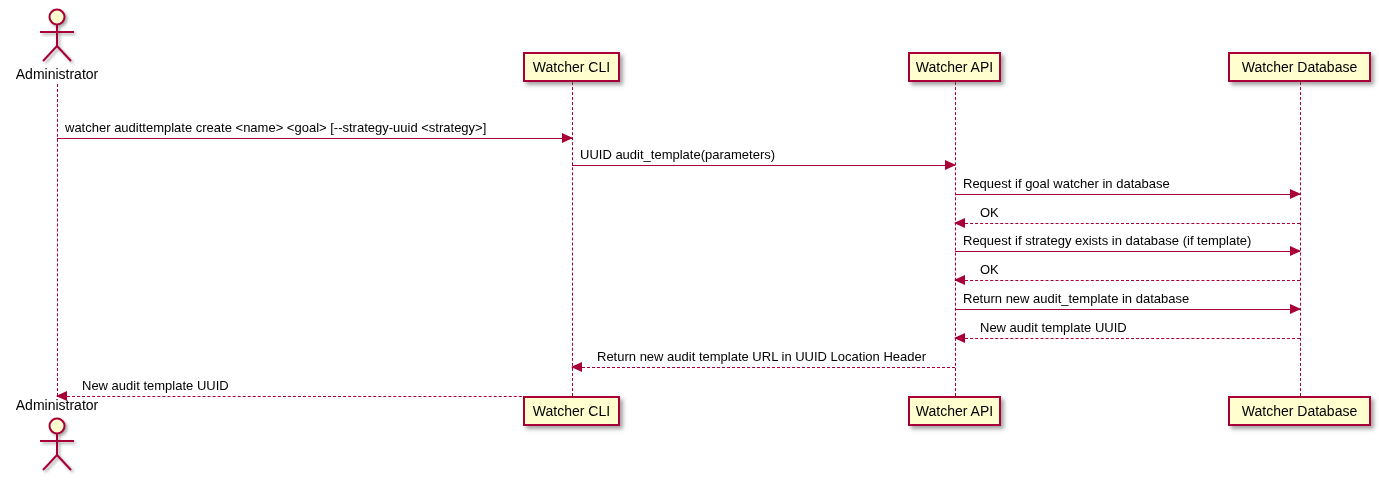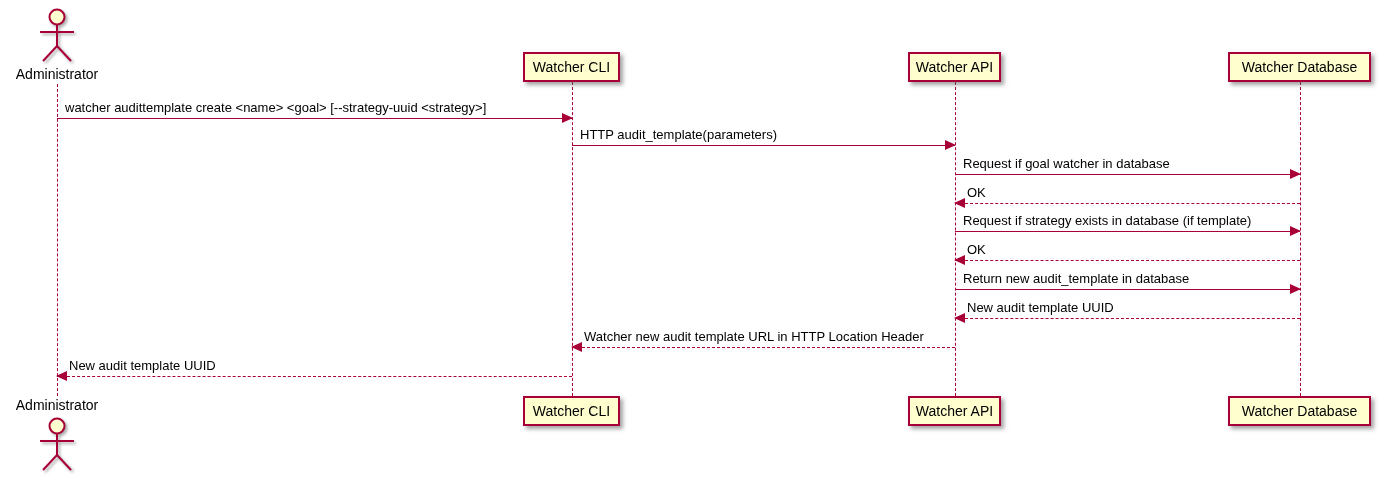--- a/index.html
+++ b/index.html
@@ -33,29 +33,29 @@
     font-size:14px;
     white-space:nowrap;
   }
   
   .actor-svg{position:absolute;filter:drop-shadow(2.5px 2.5px 1.5px rgba(120,120,120,0.65));}
   .actor-label{
     position:absolute;width:120px;text-align:center;
     font-size:14px;height:16px;line-height:16px;white-space:nowrap;
   }
   
-  .msg{position:absolute;}
+  .msg{position:absolute;margin-top:20px;}
   .msg .mlabel{
     display:block;
     font-size:13px;
     height:15px;line-height:15px;
     padding:0 0 3px 8px;
     white-space:nowrap;
   }
-  .msg.reply .mlabel{padding-left:12px;}
+  .msg.reply .mlabel{padding-left:25px;}
   .msg .line{position:relative;height:0;}
   .msg .line.solid{border-top:1px solid var(--stroke);}
   .msg .line.dashed{border-top:1px dashed var(--stroke);}
   .head{position:absolute;width:0;height:0;}
   .head.right{
     right:-1px;top:-6px;
     border-top:5px solid transparent;
     border-bottom:5px solid transparent;
     border-left:11px solid var(--stroke);
   }
@@ -103,21 +103,21 @@
   <div class="pbox" style="left:1228px;top:396px;width:139px;">Watcher Database</div>
 
   <div class="msg" style="left:57px;top:100px;width:515px;">
     <span class="mlabel">watcher audittemplate create &lt;name&gt; &lt;goal&gt; [--strategy-uuid &lt;strategy&gt;]</span>
     <div class="line solid">
       <span class="head right"></span>
     </div>
   </div>
 
   <div class="msg" style="left:572px;top:127px;width:383px;">
-    <span class="mlabel">HTTP audit_template(parameters)</span>
+    <span class="mlabel">UUID audit_template(parameters)</span>
     <div class="line solid">
       <span class="head right"></span>
     </div>
   </div>
 
   <div class="msg" style="left:955px;top:156px;width:345px;">
     <span class="mlabel">Request if goal watcher in database</span>
     <div class="line solid">
       <span class="head right"></span>
     </div>
@@ -152,21 +152,21 @@
   </div>
 
   <div class="msg reply" style="left:955px;top:300px;width:345px;">
     <span class="mlabel">New audit template UUID</span>
     <div class="line dashed">
       <span class="head left"></span>
     </div>
   </div>
 
   <div class="msg reply" style="left:572px;top:329px;width:383px;">
-    <span class="mlabel">Watcher new audit template URL in HTTP Location Header</span>
+    <span class="mlabel">Return new audit template URL in UUID Location Header</span>
     <div class="line dashed">
       <span class="head left"></span>
     </div>
   </div>
 
   <div class="msg reply" style="left:57px;top:358px;width:515px;">
     <span class="mlabel">New audit template UUID</span>
     <div class="line dashed">
       <span class="head left"></span>
     </div>

